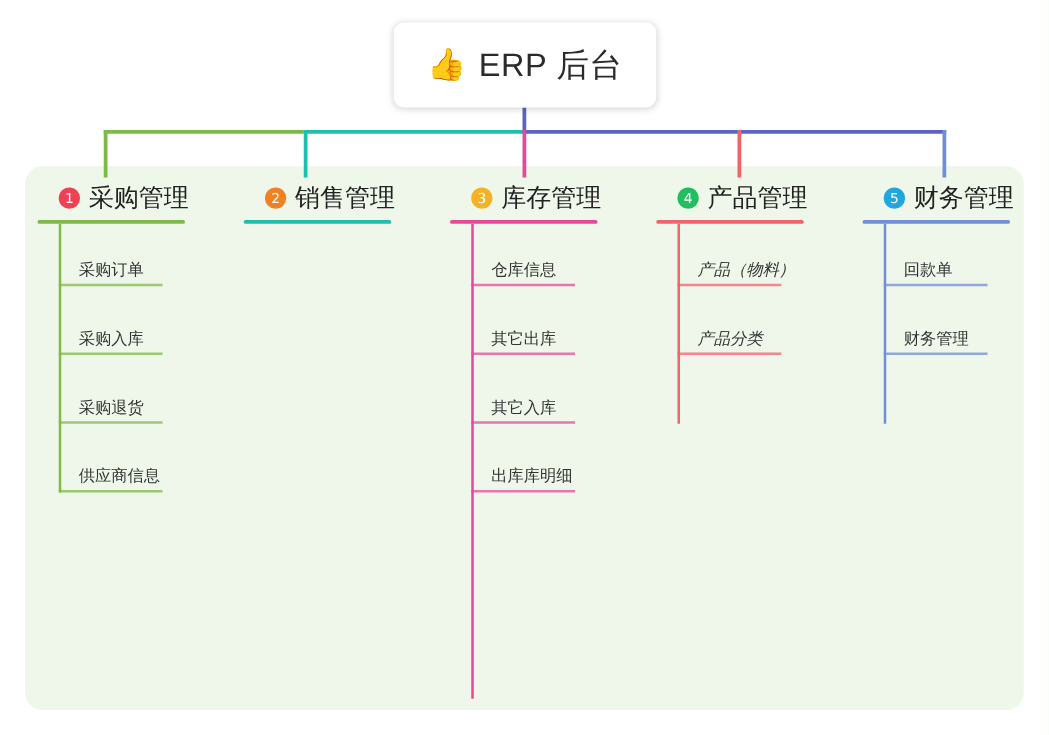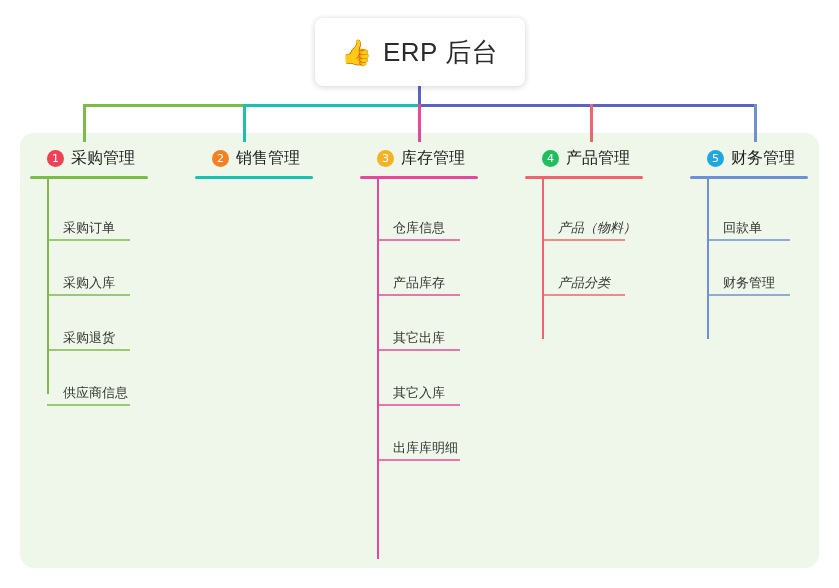--- a/index.html
+++ b/index.html
@@ -58,26 +58,26 @@
     padding-left:17px;
   }
   .badge{
     width:17px;height:17px;border-radius:50%;
     color:#fff;font-size:11px;
     display:flex;align-items:center;justify-content:center;
     flex:0 0 auto;
     font-family:"DejaVu Sans",sans-serif;
   }
   .col-title{
-    font-size:16px;color:#222;white-space:nowrap;
+    font-size:20px;color:#222;white-space:nowrap;
   }
   .head-rule{
     height:3px;border-radius:2px;margin-top:5px;
   }
-  .items{position:relative;padding-top:12px;}
+  .items{position:relative;padding-top:0;}
   .spine{
     position:absolute;left:17px;top:0;width:2px;
   }
   .item{
     position:relative;
     height:55px;
   }
   .item-label{
     position:absolute;
     left:33px;bottom:9px;
@@ -153,24 +153,20 @@
         <span class="col-title">库存管理</span>
       </div>
       <div class="head-rule" style="background: rgb(232, 72, 154); width: 118px;"></div>
       <div class="items" style="height: 385px;">
         <div class="spine" style="background: rgb(232, 72, 154); height: 380px;"></div>
         <div class="item">
           <span class="item-label">仓库信息</span>
           <div class="item-rule" style="background: rgb(232, 72, 154); opacity: 0.75; width: 83px;"></div>
         </div>
         <div class="item">
-          <span class="item-label">产品库存</span>
-          <div class="item-rule" style="background: rgb(232, 72, 154); opacity: 0.75; width: 83px;"></div>
-        </div>
-        <div class="item">
           <span class="item-label">其它出库</span>
           <div class="item-rule" style="background: rgb(232, 72, 154); opacity: 0.75; width: 83px;"></div>
         </div>
         <div class="item">
           <span class="item-label">其它入库</span>
           <div class="item-rule" style="background: rgb(232, 72, 154); opacity: 0.75; width: 83px;"></div>
         </div>
         <div class="item">
           <span class="item-label">出库库明细</span>
           <div class="item-rule" style="background: rgb(232, 72, 154); opacity: 0.75; width: 83px;"></div>

